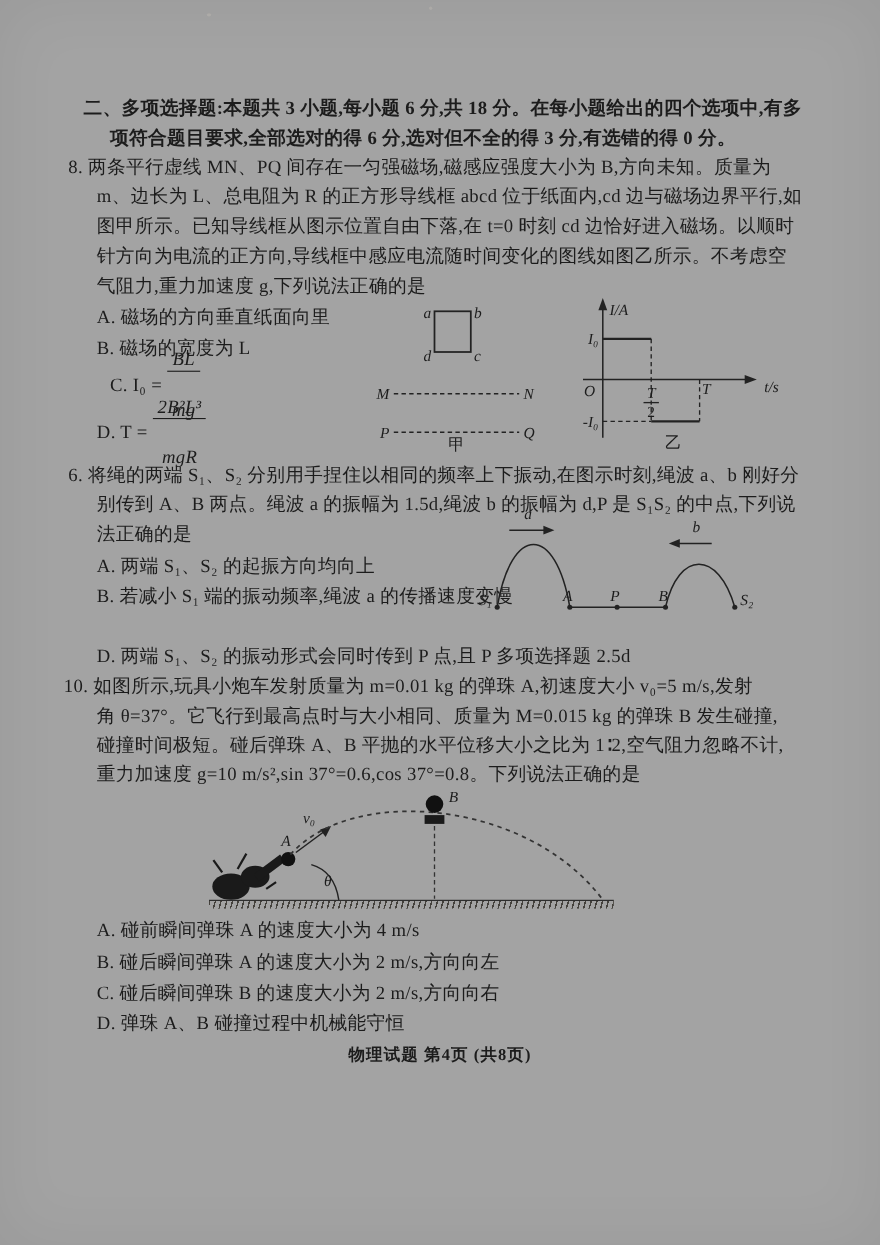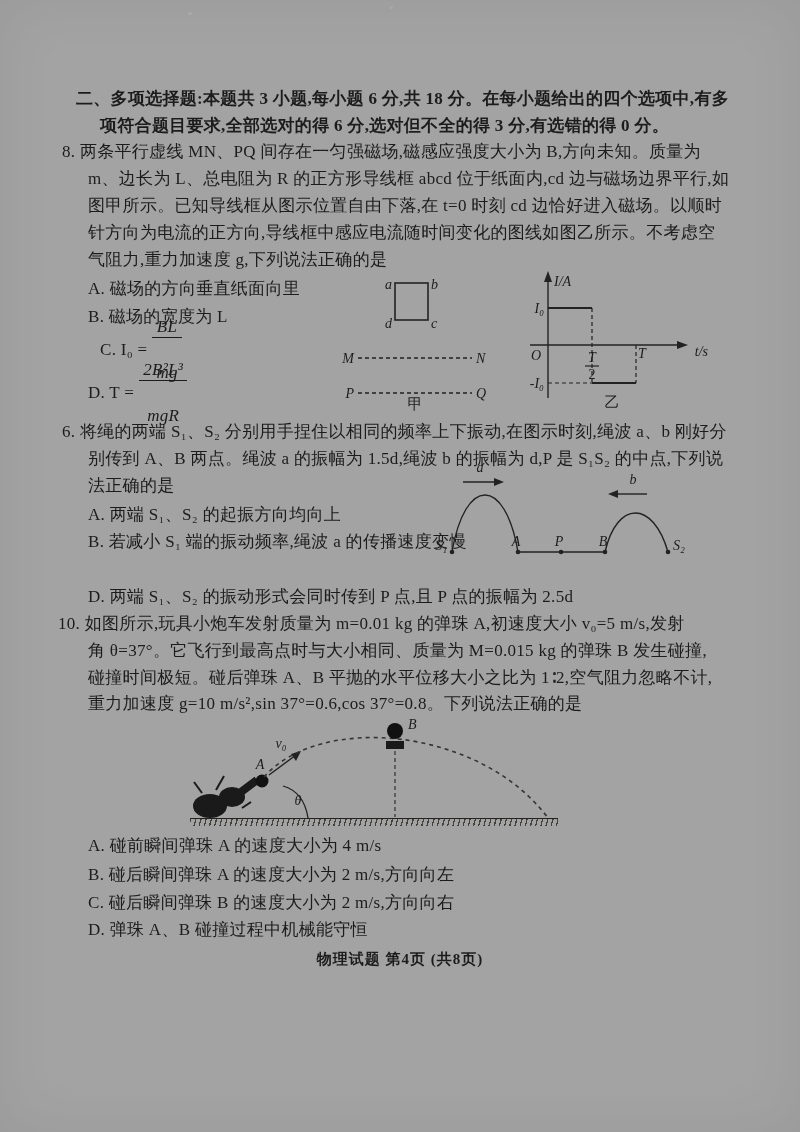--- a/index.html
+++ b/index.html
@@ -136,21 +136,21 @@
     <text class="it" x="142" y="93" text-anchor="middle">T</text>
     <text class="cap" x="112" y="142" text-anchor="middle">乙</text>
   </svg>
 
   <div class="tline" style="left:62px;top:419px;">6. 将绳的两端 S₁、S₂ 分别用手捏住以相同的频率上下振动,在图示时刻,绳波 a、b 刚好分</div>
   <div class="tline" style="left:88px;top:446px;">别传到 A、B 两点。绳波 a 的振幅为 1.5d,绳波 b 的振幅为 d,P 是 S₁S₂ 的中点,下列说</div>
   <div class="tline" style="left:88px;top:473px;">法正确的是</div>
 
   <div class="tline" style="left:88px;top:502px;">A. 两端 S₁、S₂ 的起振方向均向上</div>
   <div class="tline" style="left:88px;top:529px;">B. 若减小 S₁ 端的振动频率,绳波 a 的传播速度变慢</div>
-  <div class="tline" style="left:88px;top:584px;">D. 两端 S₁、S₂ 的振动形式会同时传到 P 点,且 P 点的振幅为 2.5d</div>
+  <div class="tline" style="left:88px;top:584px;">D. 两端 S₁、S₂ 的振动形式会同时传到 P 点,且 P 多项选择题 2.5d</div>
 
   <svg style="left:425px;top:458px;" width="275" height="105" viewBox="0 0 275 105">
     <path d="M27,94 C40,18 80,18 93,94" fill="none" stroke="#222" stroke-width="1.4"></path>
     <line x1="93" y1="94" x2="180" y2="94" stroke="#222" stroke-width="1.4"></line>
     <path d="M180,94 C192,42 228,42 243,94" fill="none" stroke="#222" stroke-width="1.4"></path>
     <circle cx="27" cy="94" r="2.3" fill="#222"></circle>
     <circle cx="93" cy="94" r="2.3" fill="#222"></circle>
     <circle cx="136" cy="94" r="2.3" fill="#222"></circle>
     <circle cx="180" cy="94" r="2.3" fill="#222"></circle>
     <circle cx="243" cy="94" r="2.3" fill="#222"></circle>

